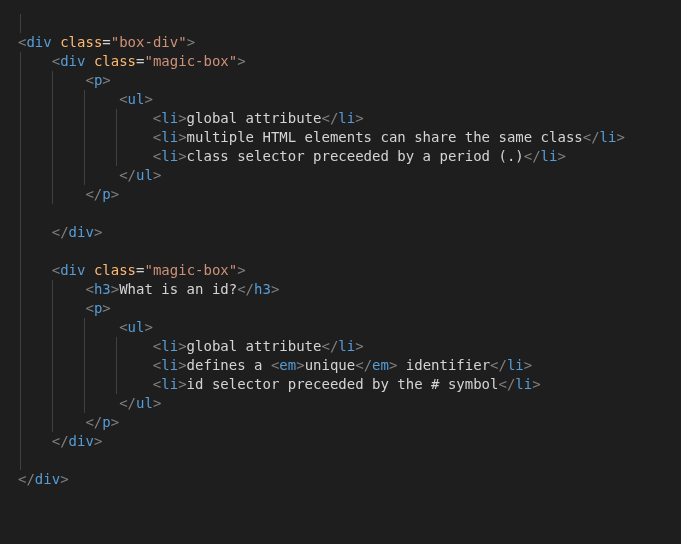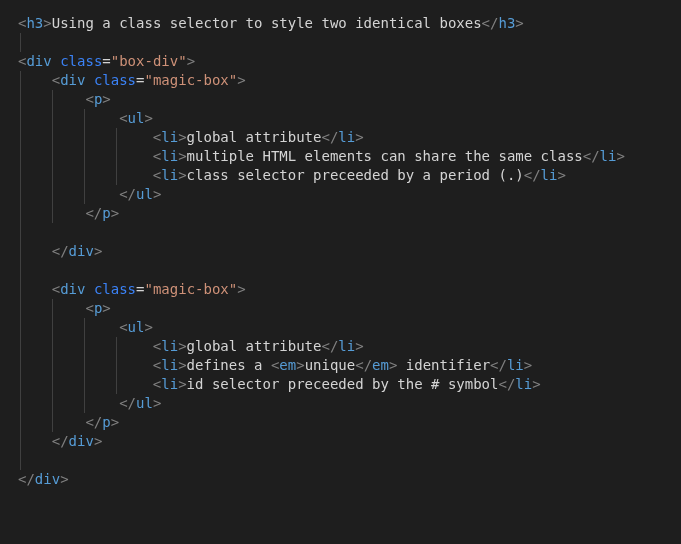--- a/index.html
+++ b/index.html
@@ -26,48 +26,48 @@
   }
   .guide {
     position: absolute;
     width: 1px;
     background: #404040;
     top: 0;
     bottom: 0;
   }
   .p  { color: #808080; }   
   .tg { color: #569cd6; }   
-  .an { color: #3b82f6; }   
+  .an { color: #fdba74; }   
   .eq { color: #d4d4d4; }   
   .av { color: #ce9178; }   
   .tx { color: #d4d4d4; }   
 
   .code-block {
     position: relative;
   }
 </style>
 </head>
 <body>
 
 <div class="code-block" id="code-root">
-    <div class="code-line"><span class="indent-guides"></span><span></span><span class="p">&lt;</span><span class="tg">h3</span><span class="p">&gt;</span><span class="tx">Using a class selector to style two identical boxes</span><span class="p">&lt;/</span><span class="tg">h3</span><span class="p">&gt;</span></div>
     <div class="code-line"><span class="indent-guides"><span class="guide" style="left: 2px;"></span></span><span> </span></div>
     <div class="code-line"><span class="indent-guides"></span><span></span><span class="p">&lt;</span><span class="tg">div</span><span class="tx"> </span><span class="an">class</span><span class="eq">=</span><span class="av">"box-div"</span><span class="p">&gt;</span></div>
     <div class="code-line"><span class="indent-guides"><span class="guide" style="left: 2px;"></span></span><span>    </span><span class="p">&lt;</span><span class="tg">div</span><span class="tx"> </span><span class="an">class</span><span class="eq">=</span><span class="av">"magic-box"</span><span class="p">&gt;</span></div>
     <div class="code-line"><span class="indent-guides"><span class="guide" style="left: 2px;"></span><span class="guide" style="left: 34px;"></span></span><span>        </span><span class="p">&lt;</span><span class="tg">p</span><span class="p">&gt;</span></div>
     <div class="code-line"><span class="indent-guides"><span class="guide" style="left: 2px;"></span><span class="guide" style="left: 34px;"></span><span class="guide" style="left: 66px;"></span></span><span>            </span><span class="p">&lt;</span><span class="tg">ul</span><span class="p">&gt;</span></div>
     <div class="code-line"><span class="indent-guides"><span class="guide" style="left: 2px;"></span><span class="guide" style="left: 34px;"></span><span class="guide" style="left: 66px;"></span><span class="guide" style="left: 98px;"></span></span><span>                </span><span class="p">&lt;</span><span class="tg">li</span><span class="p">&gt;</span><span class="tx">global attribute</span><span class="p">&lt;/</span><span class="tg">li</span><span class="p">&gt;</span></div>
     <div class="code-line"><span class="indent-guides"><span class="guide" style="left: 2px;"></span><span class="guide" style="left: 34px;"></span><span class="guide" style="left: 66px;"></span><span class="guide" style="left: 98px;"></span></span><span>                </span><span class="p">&lt;</span><span class="tg">li</span><span class="p">&gt;</span><span class="tx">multiple HTML elements can share the same class</span><span class="p">&lt;/</span><span class="tg">li</span><span class="p">&gt;</span></div>
     <div class="code-line"><span class="indent-guides"><span class="guide" style="left: 2px;"></span><span class="guide" style="left: 34px;"></span><span class="guide" style="left: 66px;"></span><span class="guide" style="left: 98px;"></span></span><span>                </span><span class="p">&lt;</span><span class="tg">li</span><span class="p">&gt;</span><span class="tx">class selector preceeded by a period (.)</span><span class="p">&lt;/</span><span class="tg">li</span><span class="p">&gt;</span></div>
     <div class="code-line"><span class="indent-guides"><span class="guide" style="left: 2px;"></span><span class="guide" style="left: 34px;"></span><span class="guide" style="left: 66px;"></span></span><span>            </span><span class="p">&lt;/</span><span class="tg">ul</span><span class="p">&gt;</span></div>
     <div class="code-line"><span class="indent-guides"><span class="guide" style="left: 2px;"></span><span class="guide" style="left: 34px;"></span></span><span>        </span><span class="p">&lt;/</span><span class="tg">p</span><span class="p">&gt;</span></div>
     <div class="code-line"><span class="indent-guides"><span class="guide" style="left: 2px;"></span></span><span> </span></div>
     <div class="code-line"><span class="indent-guides"><span class="guide" style="left: 2px;"></span></span><span>    </span><span class="p">&lt;/</span><span class="tg">div</span><span class="p">&gt;</span></div>
     <div class="code-line"><span class="indent-guides"><span class="guide" style="left: 2px;"></span></span><span> </span></div>
     <div class="code-line"><span class="indent-guides"><span class="guide" style="left: 2px;"></span></span><span>    </span><span class="p">&lt;</span><span class="tg">div</span><span class="tx"> </span><span class="an">class</span><span class="eq">=</span><span class="av">"magic-box"</span><span class="p">&gt;</span></div>
+    <div class="code-line"><span class="indent-guides"><span class="guide" style="left: 2px;"></span><span class="guide" style="left: 34px;"></span></span><span>        </span><span class="p">&lt;</span><span class="tg">h3</span><span class="p">&gt;</span><span class="tx">What is an id?</span><span class="p">&lt;/</span><span class="tg">h3</span><span class="p">&gt;</span></div>
     <div class="code-line"><span class="indent-guides"><span class="guide" style="left: 2px;"></span><span class="guide" style="left: 34px;"></span></span><span>        </span><span class="p">&lt;</span><span class="tg">p</span><span class="p">&gt;</span></div>
     <div class="code-line"><span class="indent-guides"><span class="guide" style="left: 2px;"></span><span class="guide" style="left: 34px;"></span><span class="guide" style="left: 66px;"></span></span><span>            </span><span class="p">&lt;</span><span class="tg">ul</span><span class="p">&gt;</span></div>
     <div class="code-line"><span class="indent-guides"><span class="guide" style="left: 2px;"></span><span class="guide" style="left: 34px;"></span><span class="guide" style="left: 66px;"></span><span class="guide" style="left: 98px;"></span></span><span>                </span><span class="p">&lt;</span><span class="tg">li</span><span class="p">&gt;</span><span class="tx">global attribute</span><span class="p">&lt;/</span><span class="tg">li</span><span class="p">&gt;</span></div>
     <div class="code-line"><span class="indent-guides"><span class="guide" style="left: 2px;"></span><span class="guide" style="left: 34px;"></span><span class="guide" style="left: 66px;"></span><span class="guide" style="left: 98px;"></span></span><span>                </span><span class="p">&lt;</span><span class="tg">li</span><span class="p">&gt;</span><span class="tx">defines a </span><span class="p">&lt;</span><span class="tg">em</span><span class="p">&gt;</span><span class="tx">unique</span><span class="p">&lt;/</span><span class="tg">em</span><span class="p">&gt;</span><span class="tx"> identifier</span><span class="p">&lt;/</span><span class="tg">li</span><span class="p">&gt;</span></div>
     <div class="code-line"><span class="indent-guides"><span class="guide" style="left: 2px;"></span><span class="guide" style="left: 34px;"></span><span class="guide" style="left: 66px;"></span><span class="guide" style="left: 98px;"></span></span><span>                </span><span class="p">&lt;</span><span class="tg">li</span><span class="p">&gt;</span><span class="tx">id selector preceeded by the # symbol</span><span class="p">&lt;/</span><span class="tg">li</span><span class="p">&gt;</span></div>
     <div class="code-line"><span class="indent-guides"><span class="guide" style="left: 2px;"></span><span class="guide" style="left: 34px;"></span><span class="guide" style="left: 66px;"></span></span><span>            </span><span class="p">&lt;/</span><span class="tg">ul</span><span class="p">&gt;</span></div>
     <div class="code-line"><span class="indent-guides"><span class="guide" style="left: 2px;"></span><span class="guide" style="left: 34px;"></span></span><span>        </span><span class="p">&lt;/</span><span class="tg">p</span><span class="p">&gt;</span></div>
     <div class="code-line"><span class="indent-guides"><span class="guide" style="left: 2px;"></span></span><span>    </span><span class="p">&lt;/</span><span class="tg">div</span><span class="p">&gt;</span></div>
     <div class="code-line"><span class="indent-guides"><span class="guide" style="left: 2px;"></span></span><span> </span></div>
     <div class="code-line"><span class="indent-guides"></span><span></span><span class="p">&lt;/</span><span class="tg">div</span><span class="p">&gt;</span></div>

